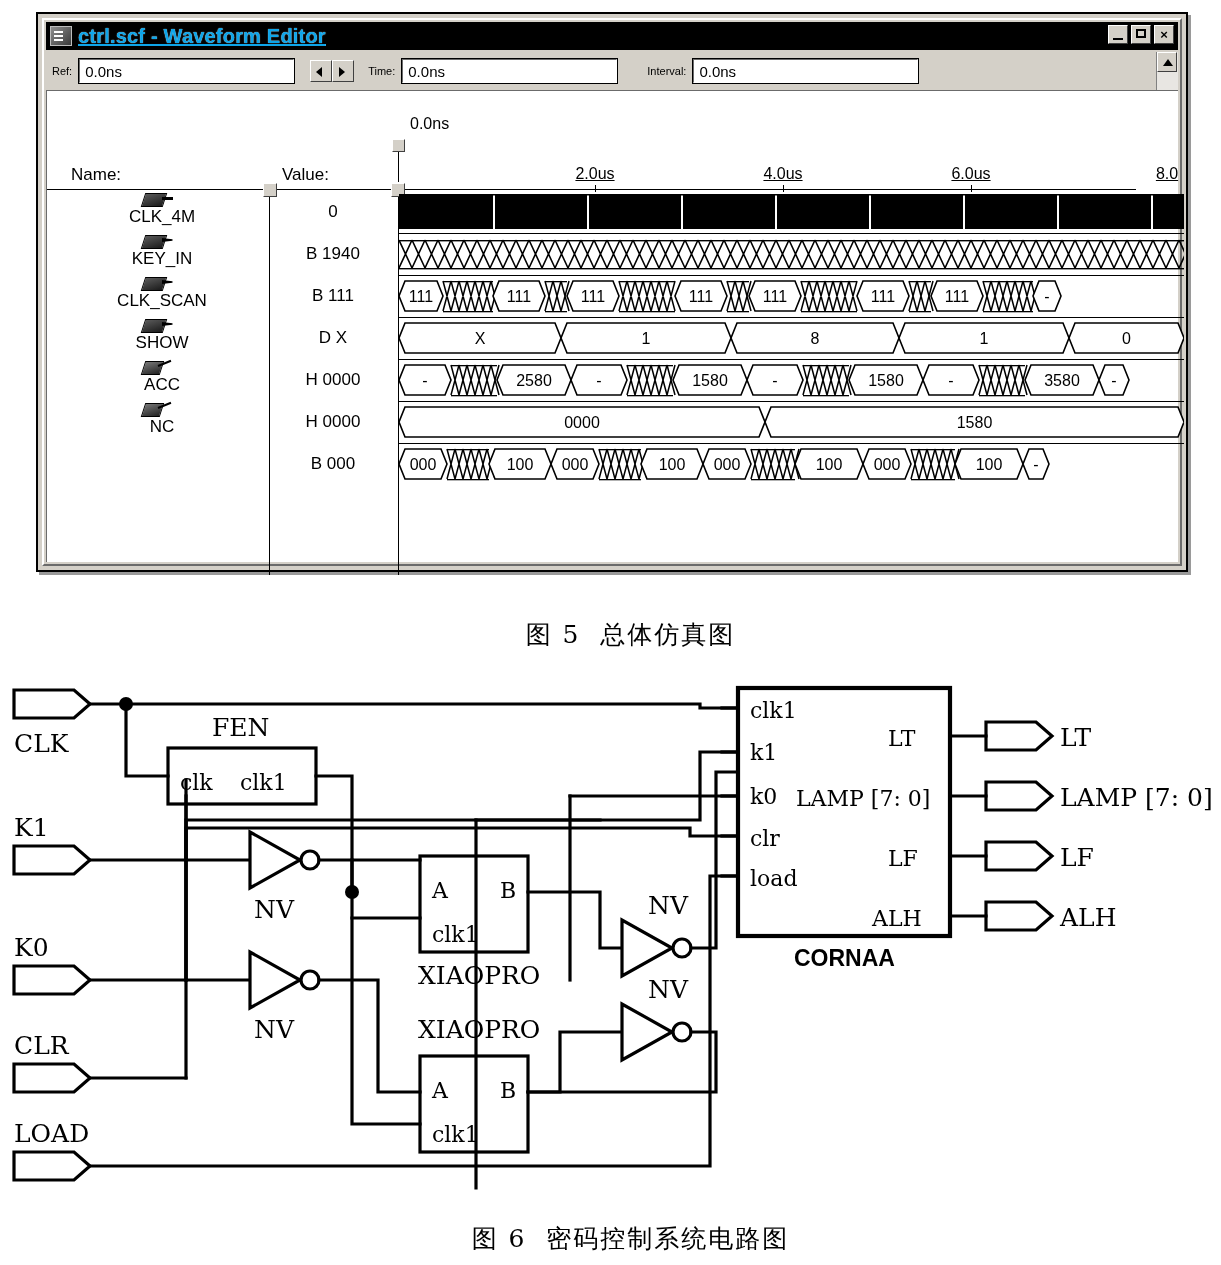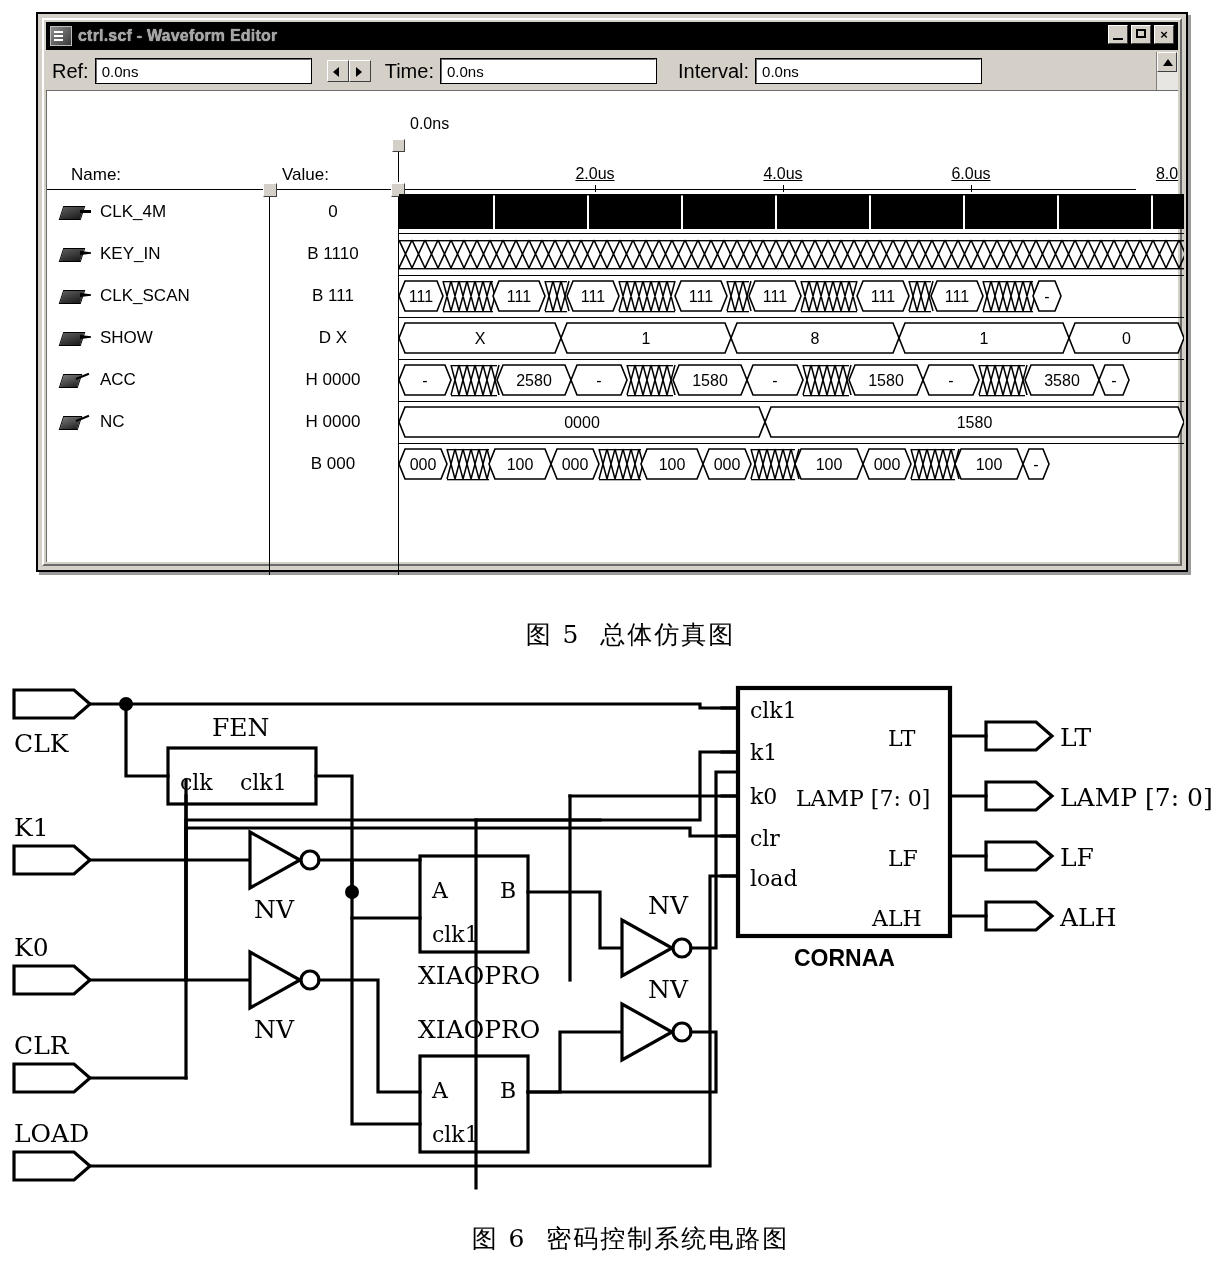--- a/index.html
+++ b/index.html
@@ -15,40 +15,40 @@
     border-right:2px solid #6b6b6b;border-bottom:2px solid #6b6b6b;
     background:#d4d0c8;box-sizing:border-box;}
 
   
   #titlebar{position:absolute;left:2px;top:2px;right:2px;height:28px;
     background:#000;display:flex;align-items:center;padding-left:4px;box-sizing:border-box;}
   #title-icon{width:20px;height:18px;background:linear-gradient(135deg,#8f8f8f,#3a3a3a);
     border:1px solid #bdbdbd;margin-right:6px;position:relative;flex:0 0 auto;}
   #title-icon:after{content:"";position:absolute;left:3px;top:4px;width:9px;height:2px;
     background:#fff;box-shadow:0 4px 0 #fff,0 8px 0 #fff;}
-  #title-text{color:#a3a3a3;font-size:16px;font-weight:bold;letter-spacing:.2px;
-    white-space:nowrap;text-shadow:0 0 1px #fff;}
+  #title-text{color:#0ea5e9;font-size:20px;font-weight:bold;letter-spacing:.2px;
+    white-space:nowrap;text-shadow:0 0 1px #fff;text-decoration:underline;}
   #title-gradient{position:absolute;left:300px;top:2px;right:2px;height:28px;
     background:linear-gradient(90deg,#000 0%,#3c3c3c 6%,#9e9e9e 26%,#c9c9c9 60%,#d4d0c8 100%);}
   #win-controls{position:absolute;right:6px;top:5px;display:flex;gap:3px;z-index:5;}
   .wbtn{width:20px;height:19px;background:#d4d0c8;
     border-top:1px solid #fff;border-left:1px solid #fff;
     border-right:1px solid #404040;border-bottom:1px solid #404040;
     font-size:13px;line-height:17px;text-align:center;font-weight:bold;color:#000;
     font-family:"Liberation Sans",sans-serif;box-sizing:border-box;}
   #btn-min{position:relative;}
   #btn-min:after{content:"";position:absolute;left:4px;bottom:3px;width:10px;height:2px;background:#000;}
   #btn-max{position:relative;}
   #btn-max:after{content:"";position:absolute;left:4px;top:3px;width:10px;height:9px;
     border:2px solid #000;box-sizing:border-box;}
 
   
   #toolbar{position:absolute;left:2px;top:32px;right:2px;height:38px;
     display:flex;align-items:center;padding:0 6px;box-sizing:border-box;background:#d4d0c8;}
-  .tb-label{font-size:20px;margin-right:7px;white-space:nowrap;}
+  .tb-label{font-size:11px;margin-right:7px;white-space:nowrap;}
   .tb-field{background:#fff;border-top:1px solid #6b6b6b;border-left:1px solid #6b6b6b;
     border-right:1px solid #fff;border-bottom:1px solid #fff;
     height:24px;line-height:23px;font-size:15px;padding-left:5px;box-sizing:border-box;
     outline:1px solid #000;outline-offset:0;}
   #ref-field{width:215px;}
   #time-field{width:215px;}
   #interval-field{width:225px;}
   .arrow-btns{display:flex;margin:0 14px 0 16px;}
   .abtn{width:22px;height:22px;background:#d4d0c8;
     border-top:1px solid #fff;border-left:1px solid #fff;
@@ -78,21 +78,21 @@
   .split-handle{position:absolute;top:92px;width:14px;height:14px;background:#d4d0c8;
     border-top:1px solid #fff;border-left:1px solid #fff;
     border-right:1px solid #404040;border-bottom:1px solid #404040;box-sizing:border-box;}
   #split-1{left:216px;}
   #split-2{left:344px;}
   #vline-1{position:absolute;left:222px;top:106px;width:1px;height:378px;background:#000;}
   #vline-2{position:absolute;left:351px;top:106px;width:1px;height:378px;background:#000;}
 
   
   #names{position:absolute;left:0;top:100px;width:216px;}
-  .nrow{height:42px;display:flex;align-items:center;padding-left:14px;box-sizing:border-box;}
+  .nrow{height:42px;display:flex;align-items:center;padding-left:14px;box-sizing:border-box;flex-direction:column;}
   .sig-icon{width:30px;height:16px;margin-right:9px;position:relative;flex:0 0 auto;}
   .sig-icon .body{position:absolute;left:0;top:2px;width:20px;height:12px;
     background:linear-gradient(160deg,#5a5a5a,#1a1a1a);border:1px solid #000;
     transform:skewX(-18deg);}
   .sig-icon .tail{position:absolute;left:19px;top:6px;width:11px;height:3px;background:#000;}
   .sig-icon.bus .tail{left:19px;top:5px;width:11px;height:4px;
     background:linear-gradient(#000,#000) ;clip-path:polygon(0 0,100% 30%,100% 70%,0 100%);}
   .sig-icon.grp .body{background:linear-gradient(160deg,#777,#222);width:17px;}
   .sig-icon.grp .tail{left:15px;width:14px;height:2px;transform:rotate(-22deg);
     transform-origin:left center;}
@@ -166,21 +166,21 @@
 
     <div id="toolbar">
       <span class="tb-label">Ref:</span>
       <div class="tb-field" id="ref-field">0.0ns</div>
       <div class="arrow-btns">
         <div class="abtn" id="abtn-left"></div>
         <div class="abtn" id="abtn-right"></div>
       </div>
       <span class="tb-label">Time:</span>
       <div class="tb-field" id="time-field">0.0ns</div>
-      <span class="tb-label" style="margin-left:22px">Interval:</span>
+      <span class="tb-label" style="margin-left:30px">Interval:</span>
       <div class="tb-field" id="interval-field">0.0ns</div>
     </div>
 
     <div id="vscroll">
       <div class="sbtn" id="vs-up"></div>
       <div class="sbtn" id="vs-down"></div>
     </div>
 
     <div id="hscroll">
       <div class="sbtn" id="hs-left"></div>
@@ -243,21 +243,21 @@
           <span class="sig-icon grp">
               <i class="body"></i>
               <i class="tail"></i>
             </span>
           <span class="nlabel">NC</span>
           </div>
       </div>
 
       <div id="values">
         <div class="vrow">0</div>
-        <div class="vrow">B 1110</div>
+        <div class="vrow">B 1940</div>
         <div class="vrow">B 111</div>
         <div class="vrow">D X</div>
         <div class="vrow">H 0000</div>
         <div class="vrow">H 0000</div>
         <div class="vrow">B 000</div>
       </div>
 
       <div id="ruler">
         <span class="tick-label" style="left:196px">2.0us</span>
         <span class="tick-label" style="left:384px">4.0us</span>

